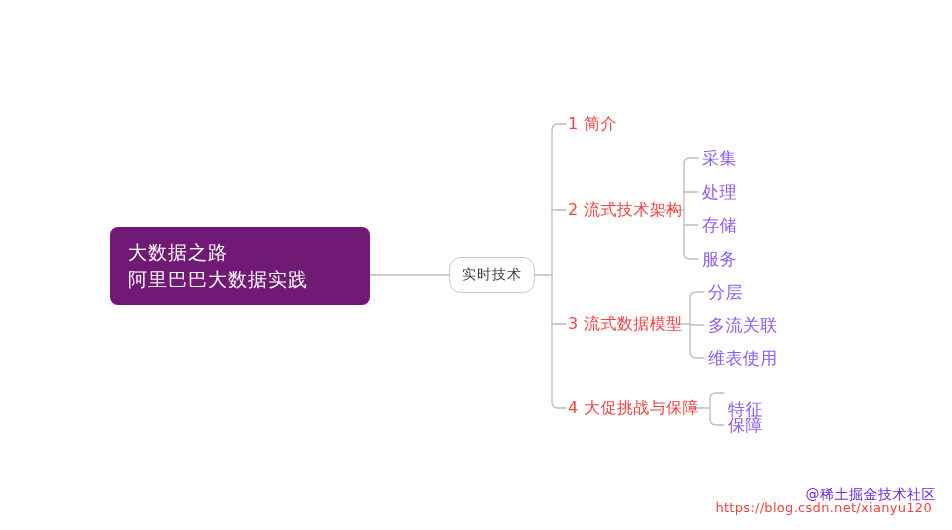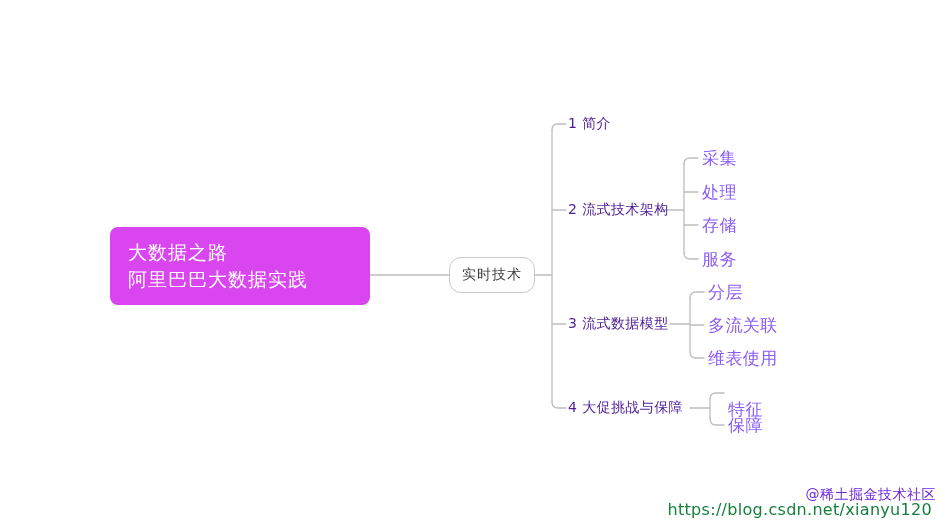--- a/index.html
+++ b/index.html
@@ -21,21 +21,21 @@
     top: 0;
     width: 952px;
     height: 530px;
   }
   .root-node {
     position: absolute;
     left: 110px;
     top: 227px;
     width: 260px;
     height: 78px;
-    background: #d946ef;
+    background: #701a75;
     border-radius: 8px;
     box-sizing: border-box;
     display: flex;
     flex-direction: column;
     justify-content: center;
     padding-left: 18px;
   }
   .root-line {
     color: #ffffff;
     font-size: 19px;
@@ -57,22 +57,22 @@
     align-items: center;
     justify-content: center;
   }
   .center-label {
     color: #3f3f3f;
     font-size: 14px;
     letter-spacing: 1px;
   }
   .node-label {
     position: absolute;
-    color: #4c1d95;
-    font-size: 14px;
+    color: #ef4444;
+    font-size: 16px;
     white-space: nowrap;
     transform: translateY(-50%);
     letter-spacing: 0.4px;
     text-align: right;
   }
   .leaf-label {
     position: absolute;
     color: #8b5cf6;
     font-size: 17px;
     white-space: nowrap;
@@ -85,22 +85,22 @@
     top: 486px;
     color: #6d28d9;
     font-size: 14px;
     letter-spacing: 0.5px;
     white-space: nowrap;
   }
   .watermark-url {
     position: absolute;
     right: 20px;
     top: 500px;
-    color: #15803d;
-    font-size: 16px;
+    color: #ef4444;
+    font-size: 13px;
     letter-spacing: 0.3px;
     white-space: nowrap;
   }
 </style>
 </head>
 <body>
 
 <div id="canvas">
 
   <svg id="mindmap-svg" viewBox="0 0 952 530" xmlns="http://www.w3.org/2000/svg">

